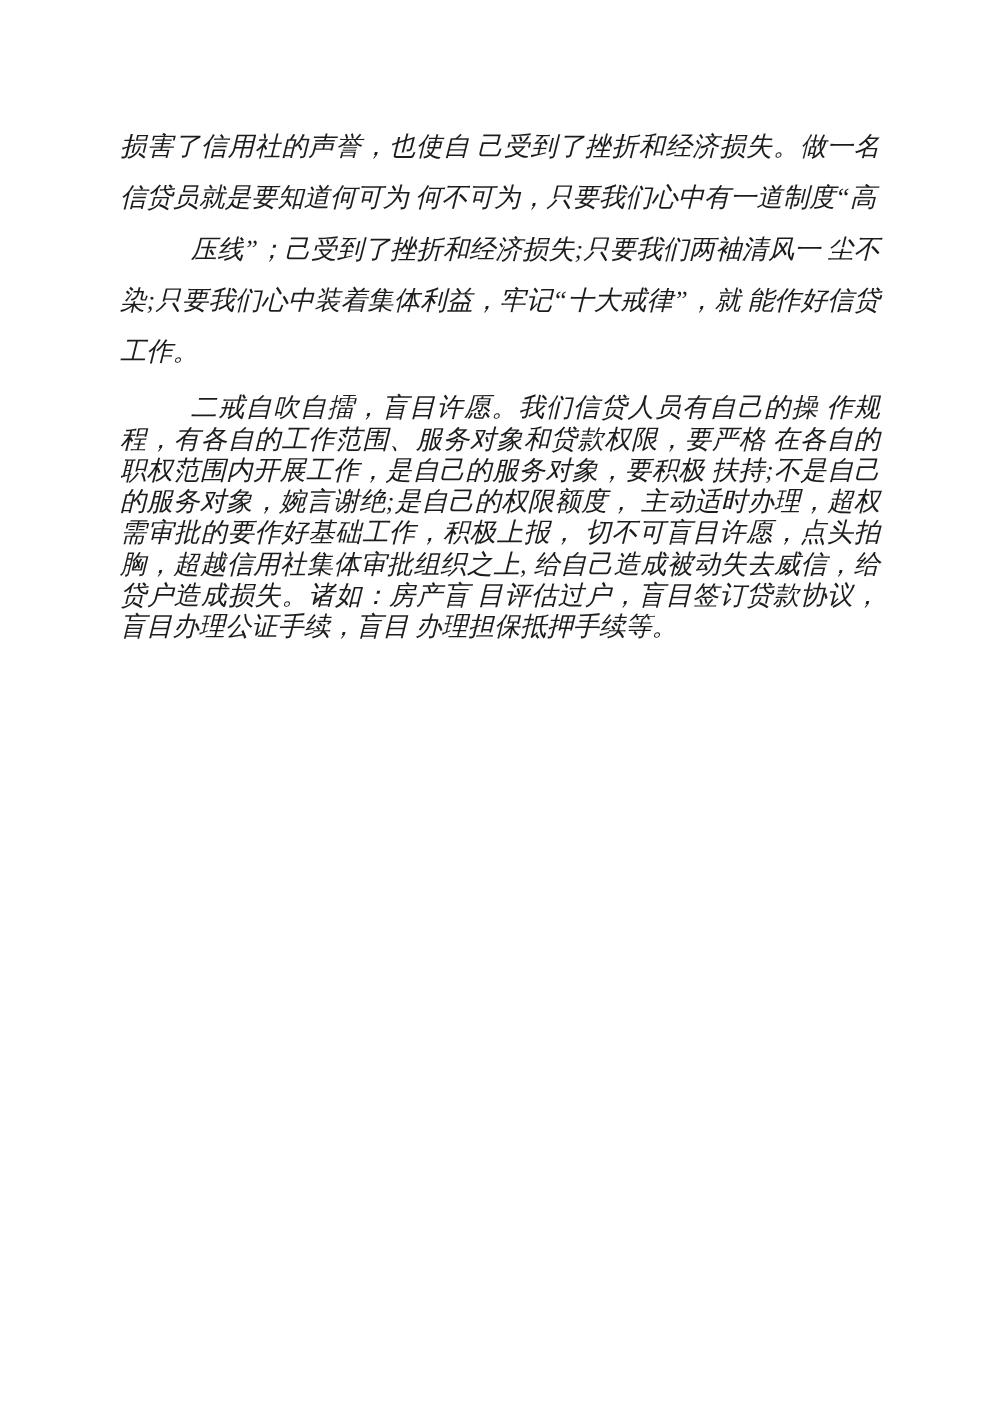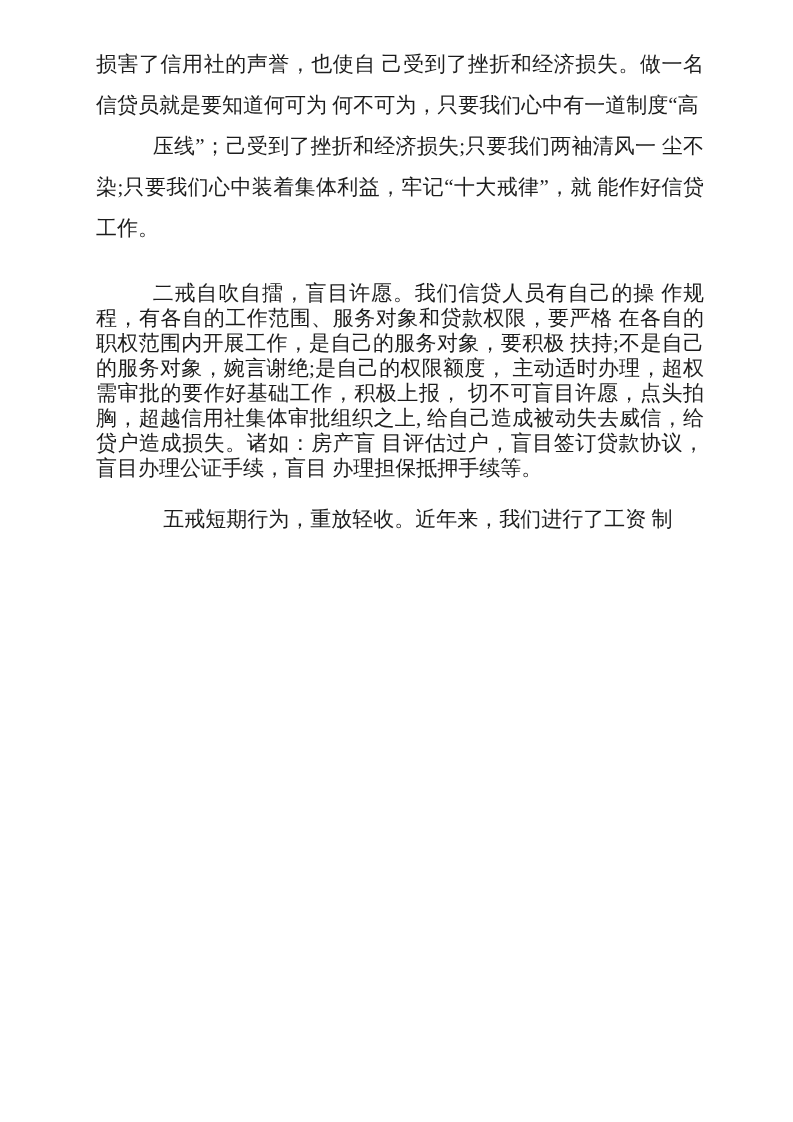--- a/index.html
+++ b/index.html
@@ -13,37 +13,37 @@
     height: 1122px;
     background: #ffffff;
     overflow: hidden;
     font-family: "Liberation Serif", "DejaVu Serif", serif;
   }
   .doc-body {
     position: absolute;
     left: 96px;
     top: 0;
     width: 608px;
-    padding-top: 44px;
+    padding-top: 97px;
     color: #1c1c1c;
     font-size: 21px;
     text-align: justify;
     text-align-last: left;
+    font-style: italic;
   }
   .para {
     margin: 0;
     padding: 0;
     word-break: break-all;
   }
   .para.loose { line-height: 41px; }
   .para.tight { line-height: 25px; }
 </style>
 </head>
 <body>
 
 <div class="page">
   <div class="doc-body" style="color: rgb(28, 28, 28);">
       <p class="para loose" style="text-indent: 0em; margin-top: 0px;">损害了信用社的声誉，也使自 己受到了挫折和经济损失。做一名信贷员就是要知道何可为 何不可为，只要我们心中有一道制度“高</p>
       <p class="para loose" style="text-indent: 2.7em; margin-top: 0px;">压线”；己受到了挫折和经济损失;只要我们两袖清风一 尘不染;只要我们心中装着集体利益，牢记“十大戒律”，就 能作好信贷工作。</p>
-      <p class="para tight" style="text-indent: 2.7em; margin-top: 32px;">二戒自吹自擂，盲目许愿。我们信贷人员有自己的操 作规程，有各自的工作范围、服务对象和贷款权限，要严格 在各自的职权范围内开展工作，是自己的服务对象，要积极 扶持;不是自己的服务对象，婉言谢绝;是自己的权限额度， 主动适时办理，超权需审批的要作好基础工作，积极上报， 切不可盲目许愿，点头拍胸，超越信用社集体审批组织之上, 给自己造成被动失去威信，给贷户造成损失。诸如：房产盲 目评估过户，盲目签订贷款协议，盲目办理公证手续，盲目 办理担保抵押手续等。</p>
-      <p class="para loose" style="text-indent: 3.2em; margin-top: 18px;">五戒短期行为，重放轻收。近年来，我们进行了工资 制</p>
+      <p class="para tight" style="text-indent: 2.7em; margin-top: 12px;">二戒自吹自擂，盲目许愿。我们信贷人员有自己的操 作规程，有各自的工作范围、服务对象和贷款权限，要严格 在各自的职权范围内开展工作，是自己的服务对象，要积极 扶持;不是自己的服务对象，婉言谢绝;是自己的权限额度， 主动适时办理，超权需审批的要作好基础工作，积极上报， 切不可盲目许愿，点头拍胸，超越信用社集体审批组织之上, 给自己造成被动失去威信，给贷户造成损失。诸如：房产盲 目评估过户，盲目签订贷款协议，盲目办理公证手续，盲目 办理担保抵押手续等。</p>
     </div>
 </div>
 
 </body></html>

